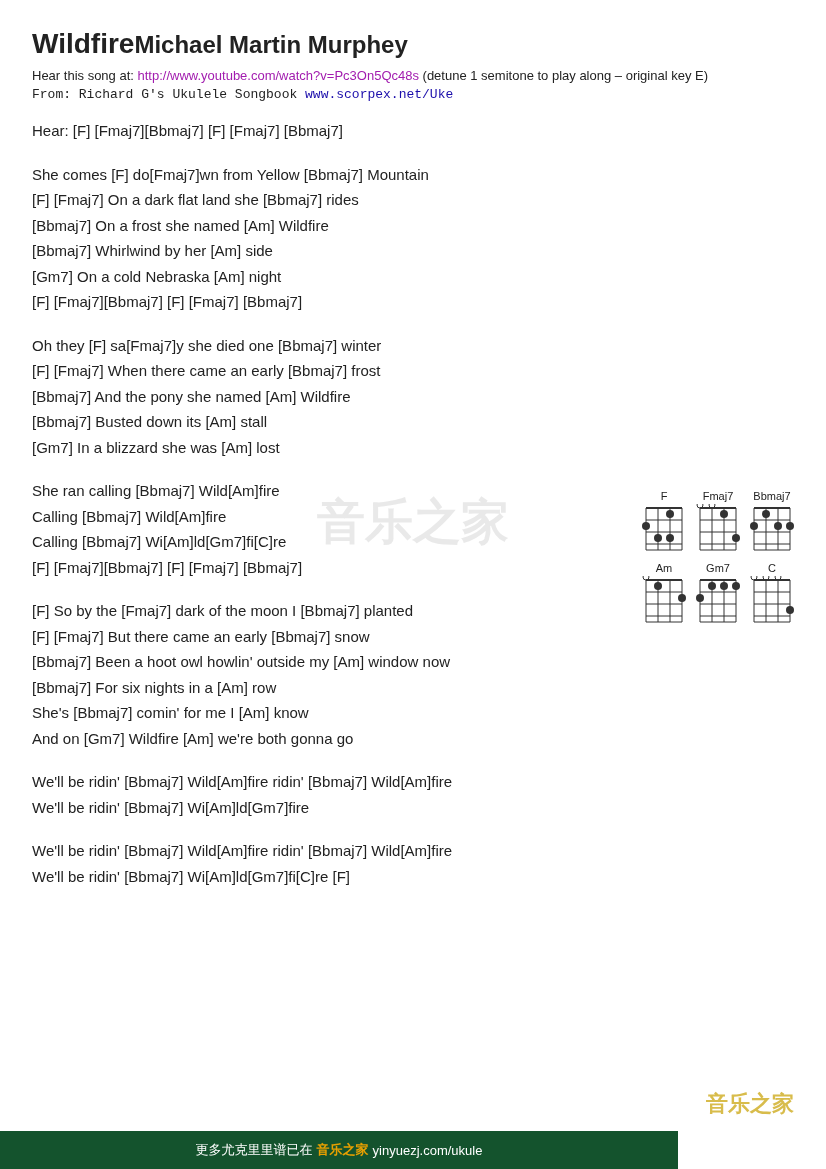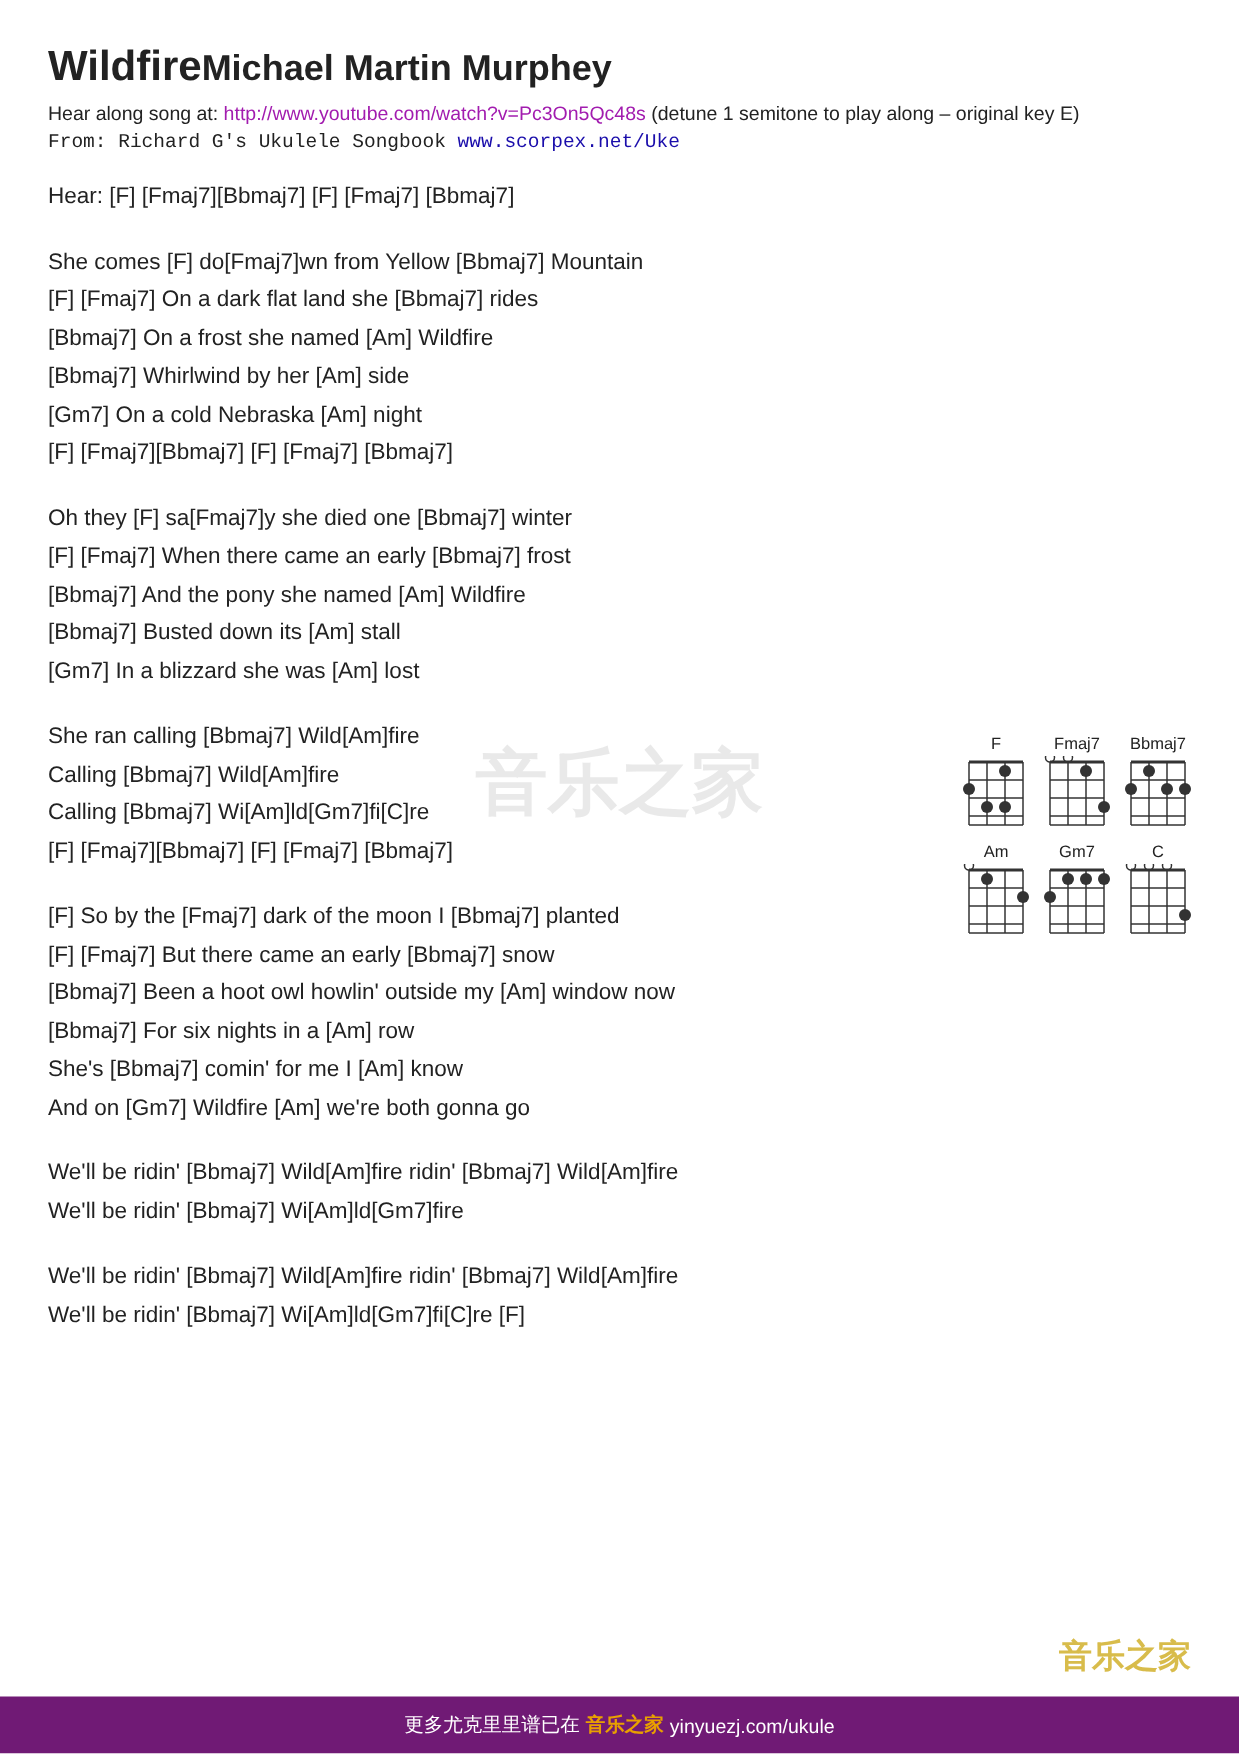--- a/index.html
+++ b/index.html
@@ -94,23 +94,23 @@
       font-weight: bold;
       color: #888;
       white-space: nowrap;
       z-index: 10;
       font-family: 'SimHei', Arial, sans-serif;
     }
     .footer-bar {
       position: absolute;
       bottom: 0;
       left: 0;
-      width: 826px;
+      width: 678px;
       height: 38px;
-      background: #701a75;
+      background: #14532d;
       display: flex;
       align-items: center;
       justify-content: center;
       color: #fff;
       font-size: 13px;
       gap: 4px;
     }
     .footer-bar .highlight {
       color: #e8a000;
       font-weight: bold;
@@ -130,21 +130,21 @@
 <body>
 
 <div class="main-content">
 
   <div class="title-row">
     <span class="song-title">Wildfire</span>
     <span class="artist-name">Michael Martin Murphey</span>
   </div>
 
   <div class="hear-row">
-    <span>Hear along song at: </span><a href="#">http://www.youtube.com/watch?v=Pc3On5Qc48s</a><span> (detune 1 semitone to play along – original key E)</span>
+    <span>Hear this song at: </span><a href="#">http://www.youtube.com/watch?v=Pc3On5Qc48s</a><span> (detune 1 semitone to play along – original key E)</span>
   </div>
 
   <div class="from-row">
     <span>From:  Richard G's Ukulele Songbook  </span><a href="#">www.scorpex.net/Uke</a>
   </div>
 
   <div class="section" id="intro-section">
     <p>Hear: [F] [Fmaj7][Bbmaj7] [F] [Fmaj7] [Bbmaj7]</p>
   </div>
 

